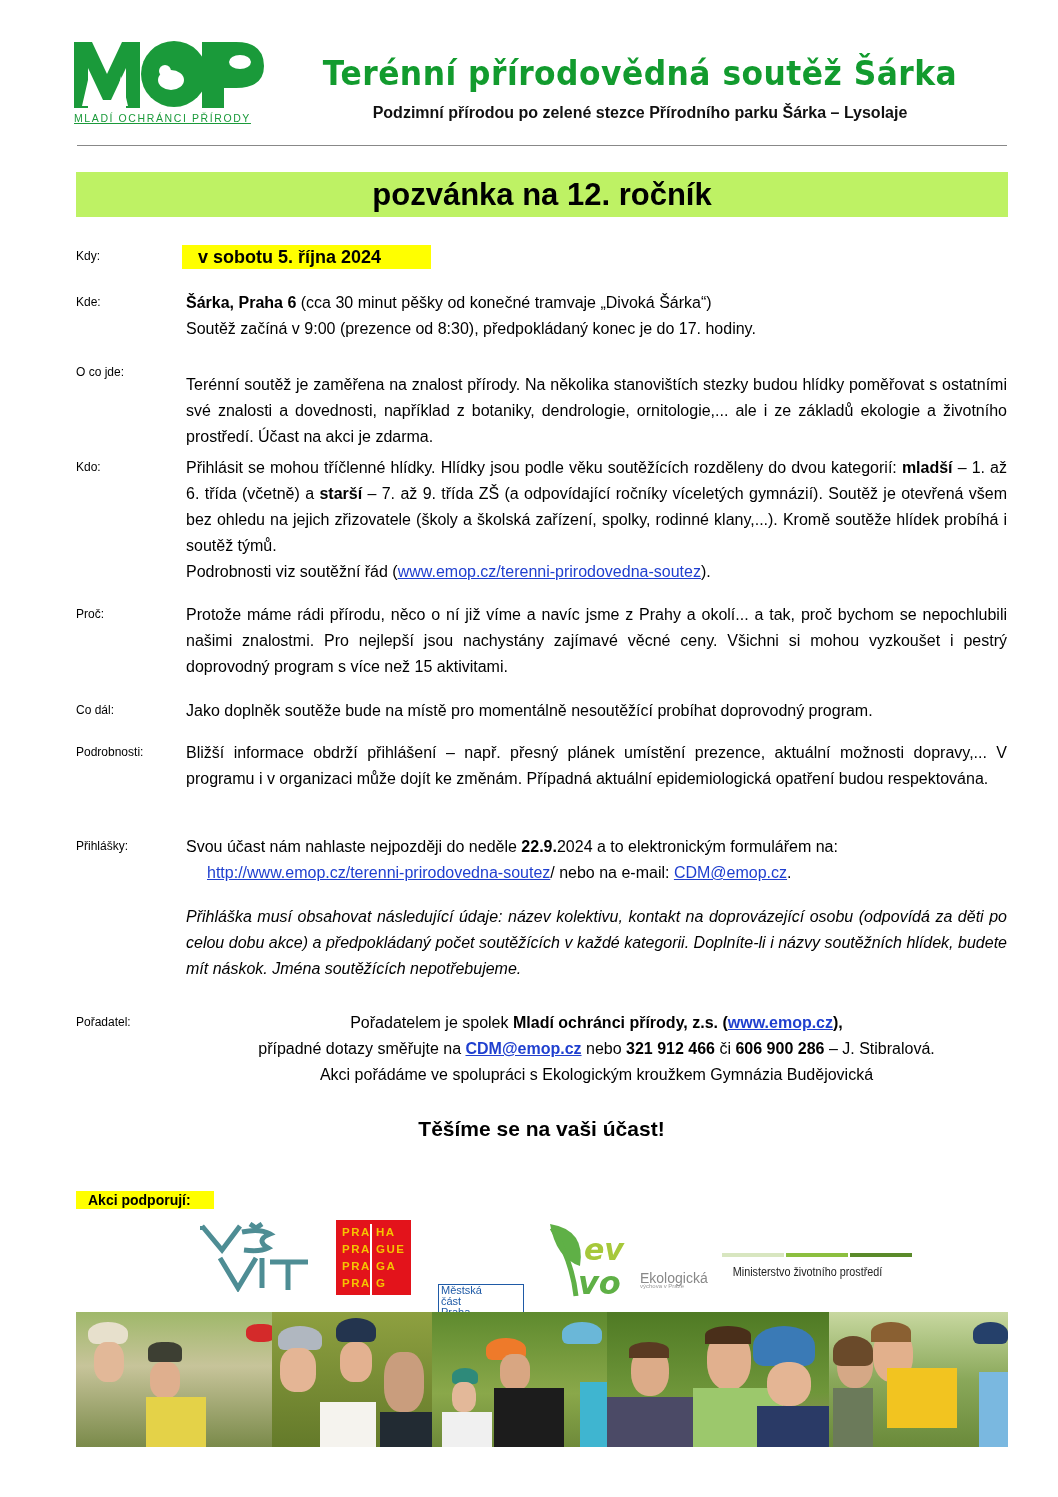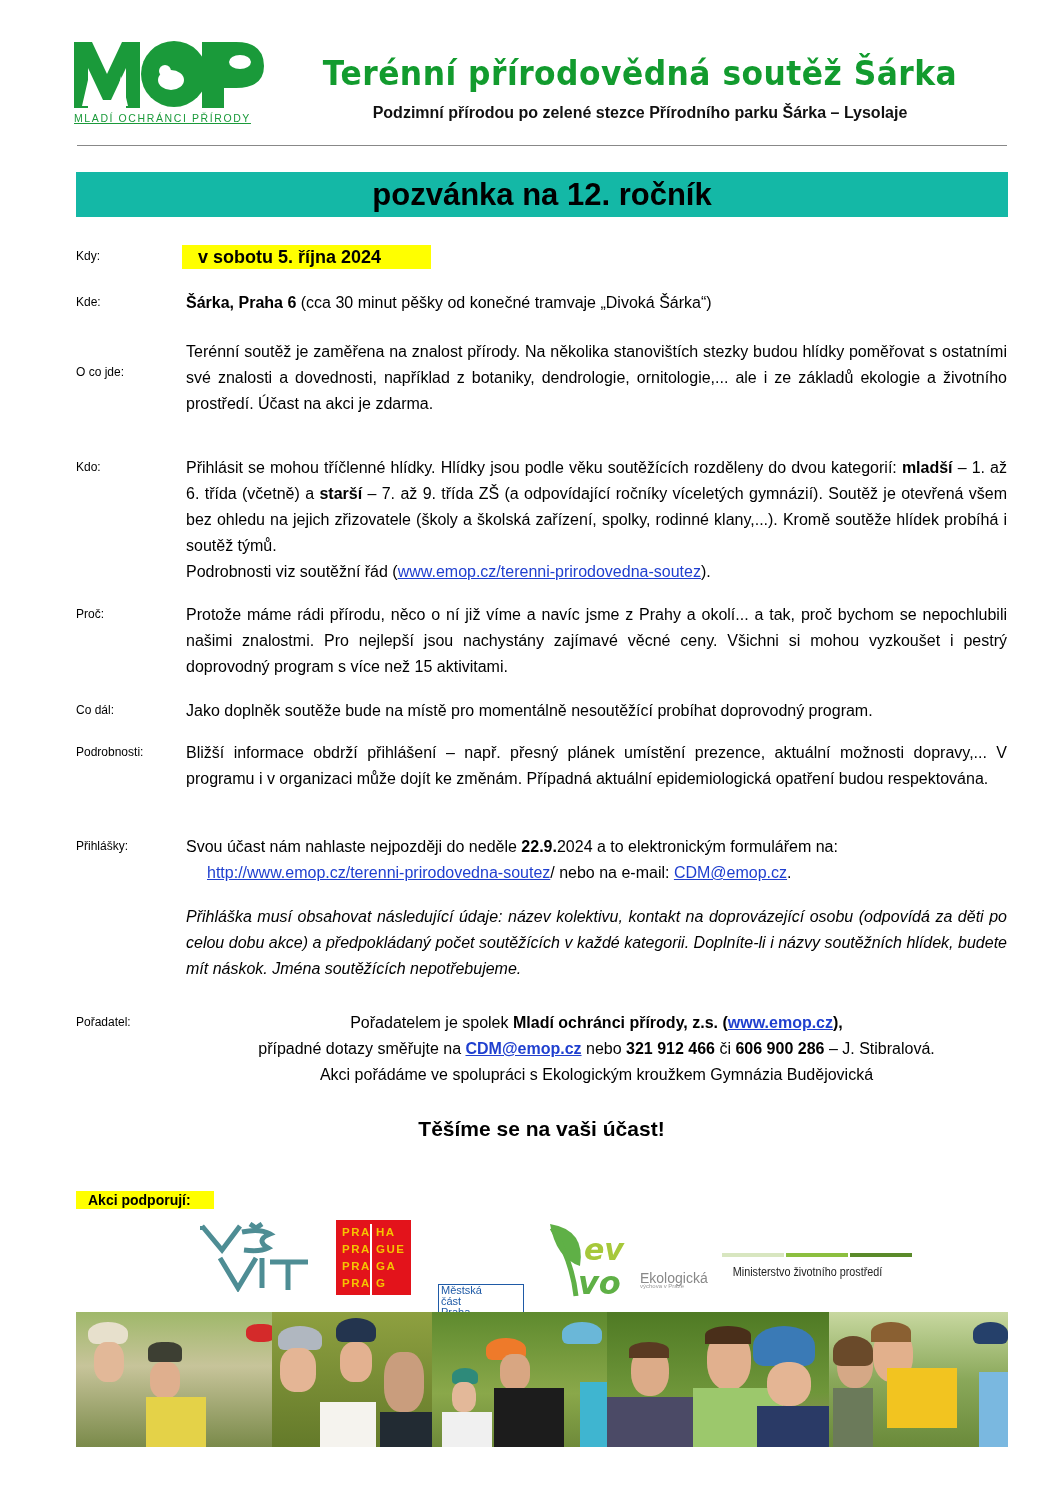--- a/index.html
+++ b/index.html
@@ -4,21 +4,21 @@
 <style>
   * { box-sizing: border-box; margin: 0; padding: 0; }
   body { width: 1058px; height: 1497px; background: #ffffff; font-family: "Liberation Sans", sans-serif; color: #000; position: relative; overflow: hidden; }
   .abs { position: absolute; }
   .logo { left: 74px; top: 40px; width: 190px; height: 86px; }
   .logo-letters { position: absolute; left: 0; top: 0; width: 190px; height: 68px; }
   .logo-caption { position: absolute; left: 0; top: 72px; width: 190px; font-size: 10.5px; letter-spacing: 1.6px; color: #1a9a3a; white-space: nowrap; text-decoration: underline; }
   .main-title { left: 300px; top: 54px; width: 680px; text-align: center; font-family: "DejaVu Sans", sans-serif; font-weight: bold; font-size: 33px; color: #129b2e; letter-spacing: 0.5px; transform: scaleX(0.95); transform-origin: center; }
   .subtitle { left: 300px; top: 104px; width: 680px; text-align: center; font-weight: bold; font-size: 16px; color: #111; }
   .hr { left: 77px; top: 145px; width: 930px; height: 1px; background: #888; }
-  .banner { left: 76px; top: 172px; width: 932px; height: 45px; background: #14b8a6; text-align: center; font-weight: bold; font-size: 31px; line-height: 45px; }
+  .banner { left: 76px; top: 172px; width: 932px; height: 45px; background: #bef264; text-align: center; font-weight: bold; font-size: 31px; line-height: 45px; }
   .row-label { left: 76px; font-size: 12px; }
   .row-body { left: 186px; width: 821px; font-size: 16px; line-height: 26px; text-align: justify; }
   .date-hl { left: 182px; top: 245px; width: 249px; height: 24px; background: #ffff00; font-weight: bold; font-size: 18px; line-height: 24px; padding-left: 16px; }
   a, .link { color: #1f3fcf; text-decoration: underline; margin-top: 38px; }
   .italic { font-style: italic; }
   .closing { left: 0; top: 1117px; width: 1083px; text-align: center; font-weight: bold; font-size: 21px; }
   .support { left: 76px; top: 1191px; width: 138px; height: 18px; background: #ffff00; font-weight: bold; font-size: 14px; line-height: 18px; padding-left: 12px; }
   .photo-strip { left: 76px; top: 1312px; width: 932px; height: 135px; display: flex; }
   .photo { height: 100%; position: relative; overflow: hidden; }
 </style>
@@ -47,24 +47,25 @@
 <div class="abs hr"></div>
 
 <div class="abs banner">pozvánka na 12. ročník</div>
 
 <div class="abs row-label" style="top:249px">Kdy:</div>
 <div class="abs date-hl">v sobotu 5. října 2024</div>
 
 <div class="abs row-label" style="top:295px">Kde:</div>
 <div class="abs row-body" style="top:290px; text-align:left">
   <b>Šárka, Praha 6</b><span> (cca 30 minut pěšky od konečné tramvaje „Divoká Šárka“)</span><br>
+  <span>Soutěž začíná v 9:00 (prezence od 8:30), předpokládaný konec je do 17. hodiny.</span>
 </div>
 
 <div class="abs row-label" style="top:365px">O co jde:</div>
-<div class="abs row-body" style="top:339px">Terénní soutěž je zaměřena na znalost přírody. Na několika stanovištích stezky budou hlídky poměřovat s ostatními své znalosti a dovednosti, například z botaniky, dendrologie, ornitologie,... ale i ze základů ekologie a životního prostředí. Účast na akci je zdarma.</div>
+<div class="abs row-body" style="top:372px">Terénní soutěž je zaměřena na znalost přírody. Na několika stanovištích stezky budou hlídky poměřovat s ostatními své znalosti a dovednosti, například z botaniky, dendrologie, ornitologie,... ale i ze základů ekologie a životního prostředí. Účast na akci je zdarma.</div>
 
 <div class="abs row-label" style="top:460px">Kdo:</div>
 <div class="abs row-body" style="top:455px">
   <span>Přihlásit se mohou tříčlenné hlídky. Hlídky jsou podle věku soutěžících rozděleny do dvou kategorií: </span><b>mladší</b><span> – 1. až 6. třída (včetně) a </span><b>starší</b><span> – 7. až 9. třída ZŠ (a odpovídající ročníky víceletých gymnázií). Soutěž je otevřená všem bez ohledu na jejich zřizovatele (školy a školská zařízení, spolky, rodinné klany,...). Kromě soutěže hlídek probíhá i soutěž týmů.</span><br>
   <span> Podrobnosti viz soutěžní řád (</span><a>www.emop.cz/terenni-prirodovedna-soutez</a><span>).</span>
 </div>
 
 <div class="abs row-label" style="top:607px">Proč:</div>
 <div class="abs row-body" style="top:602px">Protože máme rádi přírodu, něco o ní již víme a navíc jsme z Prahy a okolí... a tak, proč bychom se nepochlubili našimi znalostmi. Pro nejlepší jsou nachystány zajímavé věcné ceny. Všichni si mohou vyzkoušet i pestrý doprovodný program s více než 15 aktivitami.</div>
 

